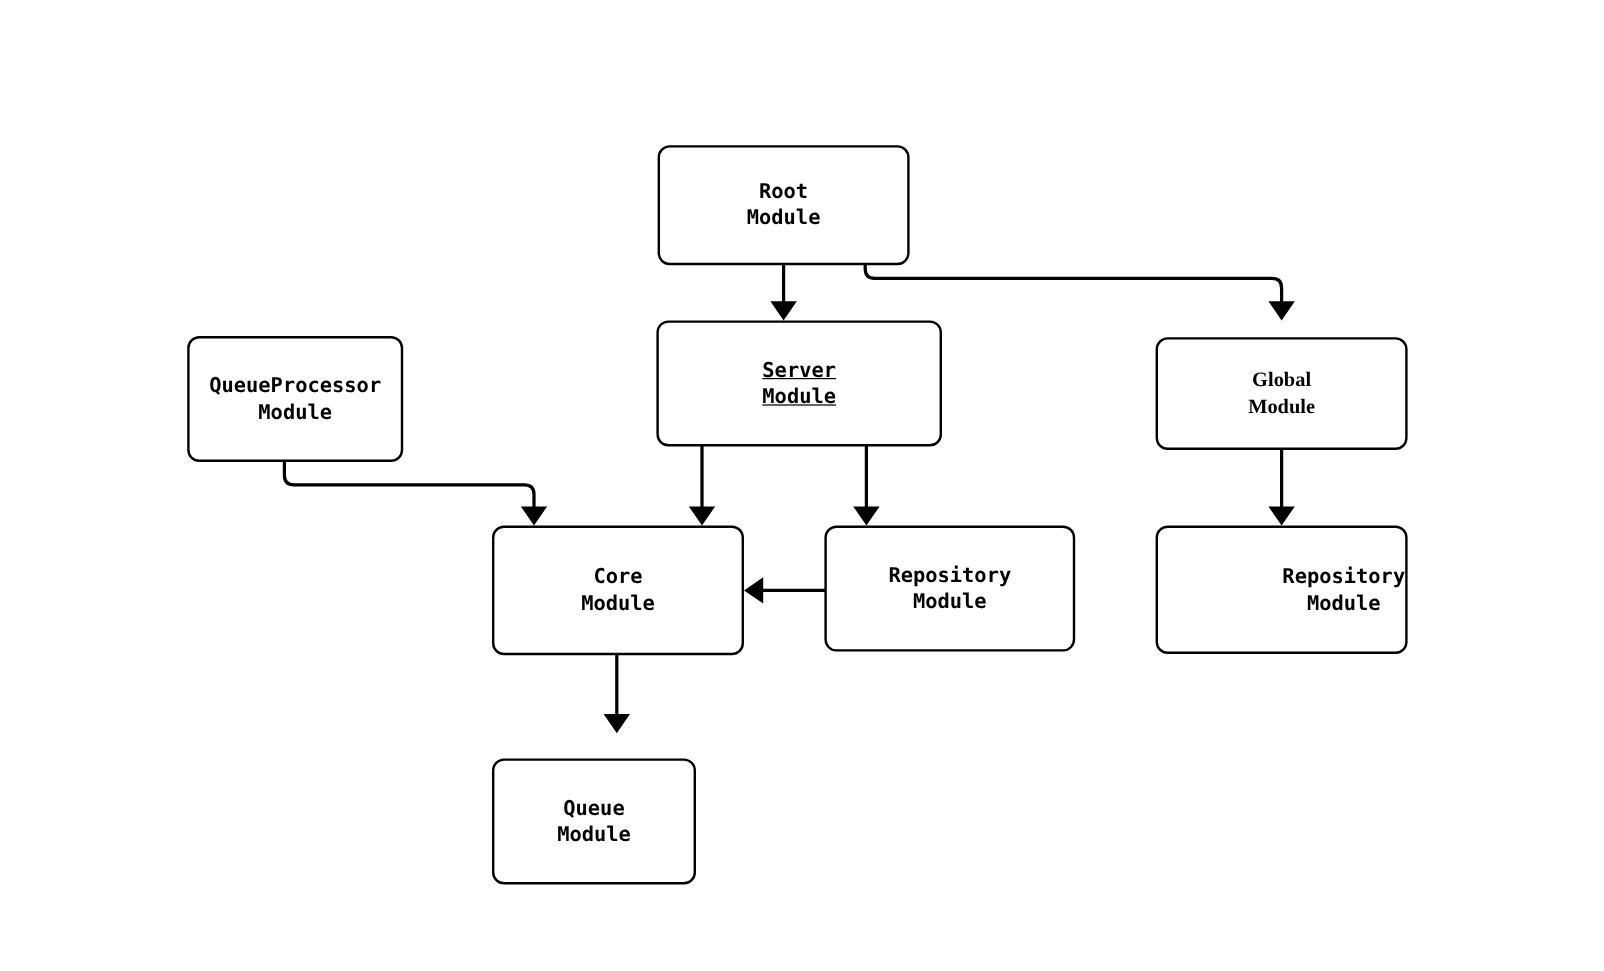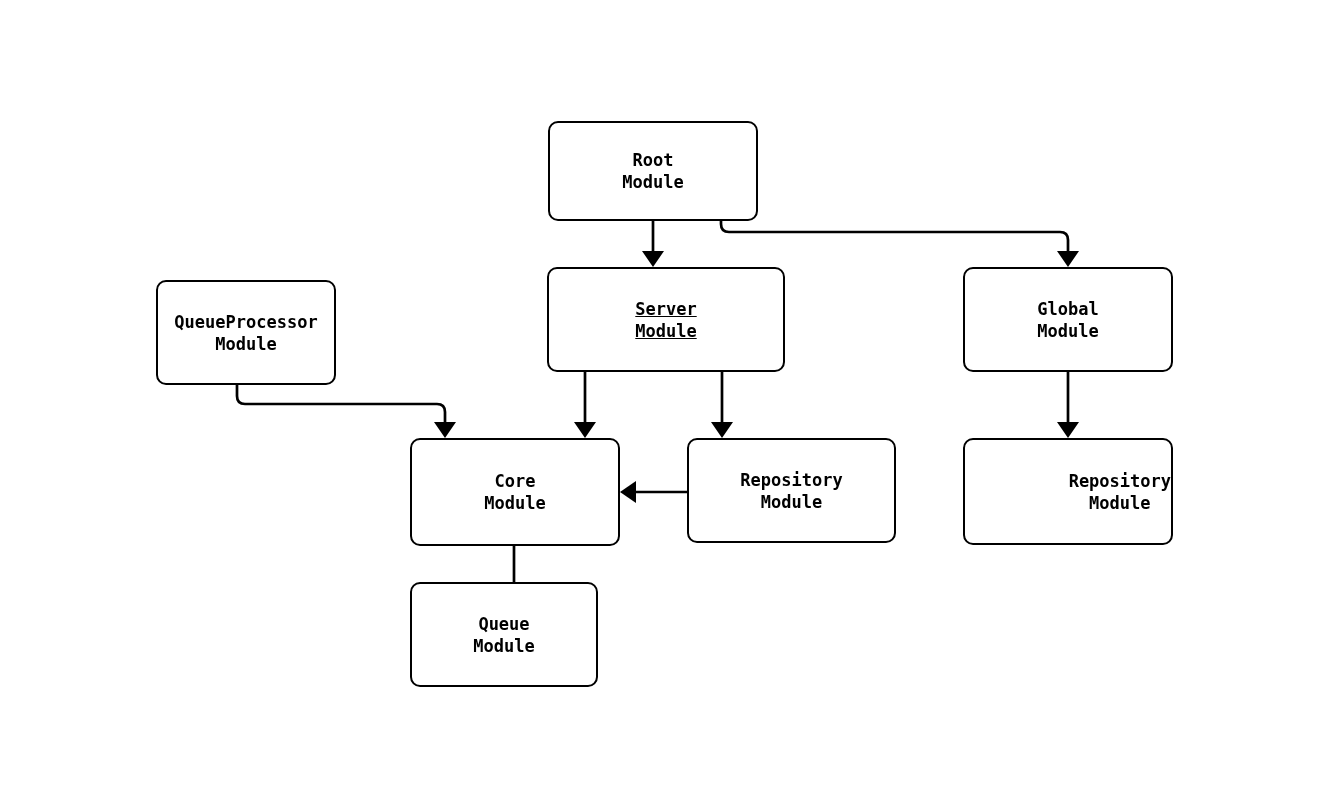--- a/index.html
+++ b/index.html
@@ -107,38 +107,38 @@
   <div class="node" style="left:133px; top:280px; width:180px; height:105px;margin-left:23px;">
     <span class="label">QueueProcessor
 Module</span>
   </div>
 
   <div class="node" style="left:547px; top:267px; width:238px; height:105px;text-decoration:underline;">
     <span class="label">Server
 Module</span>
   </div>
 
-  <div class="node" style="left:963px; top:267px; width:210px; height:105px;">
+  <div class="node" style="left:963px; top:281px; width:210px; height:94px;font-family:Liberation Serif, serif;">
     <span class="label">Global
 Module</span>
   </div>
 
   <div class="node" style="left:410px; top:438px; width:210px; height:108px;">
     <span class="label">Core
 Module</span>
   </div>
 
   <div class="node" style="left:687px; top:438px; width:209px; height:105px;">
     <span class="label">Repository
 Module</span>
   </div>
 
   <div class="node" style="left:963px; top:438px; width:210px; height:107px;justify-content:flex-end;">
     <span class="label">Repository
 Module</span>
   </div>
 
-  <div class="node" style="left:410px; top:582px; width:188px; height:105px;">
+  <div class="node" style="left:410px; top:632px; width:170px; height:105px;">
     <span class="label">Queue
 Module</span>
   </div>
 
 </div>
 
 </body></html>

